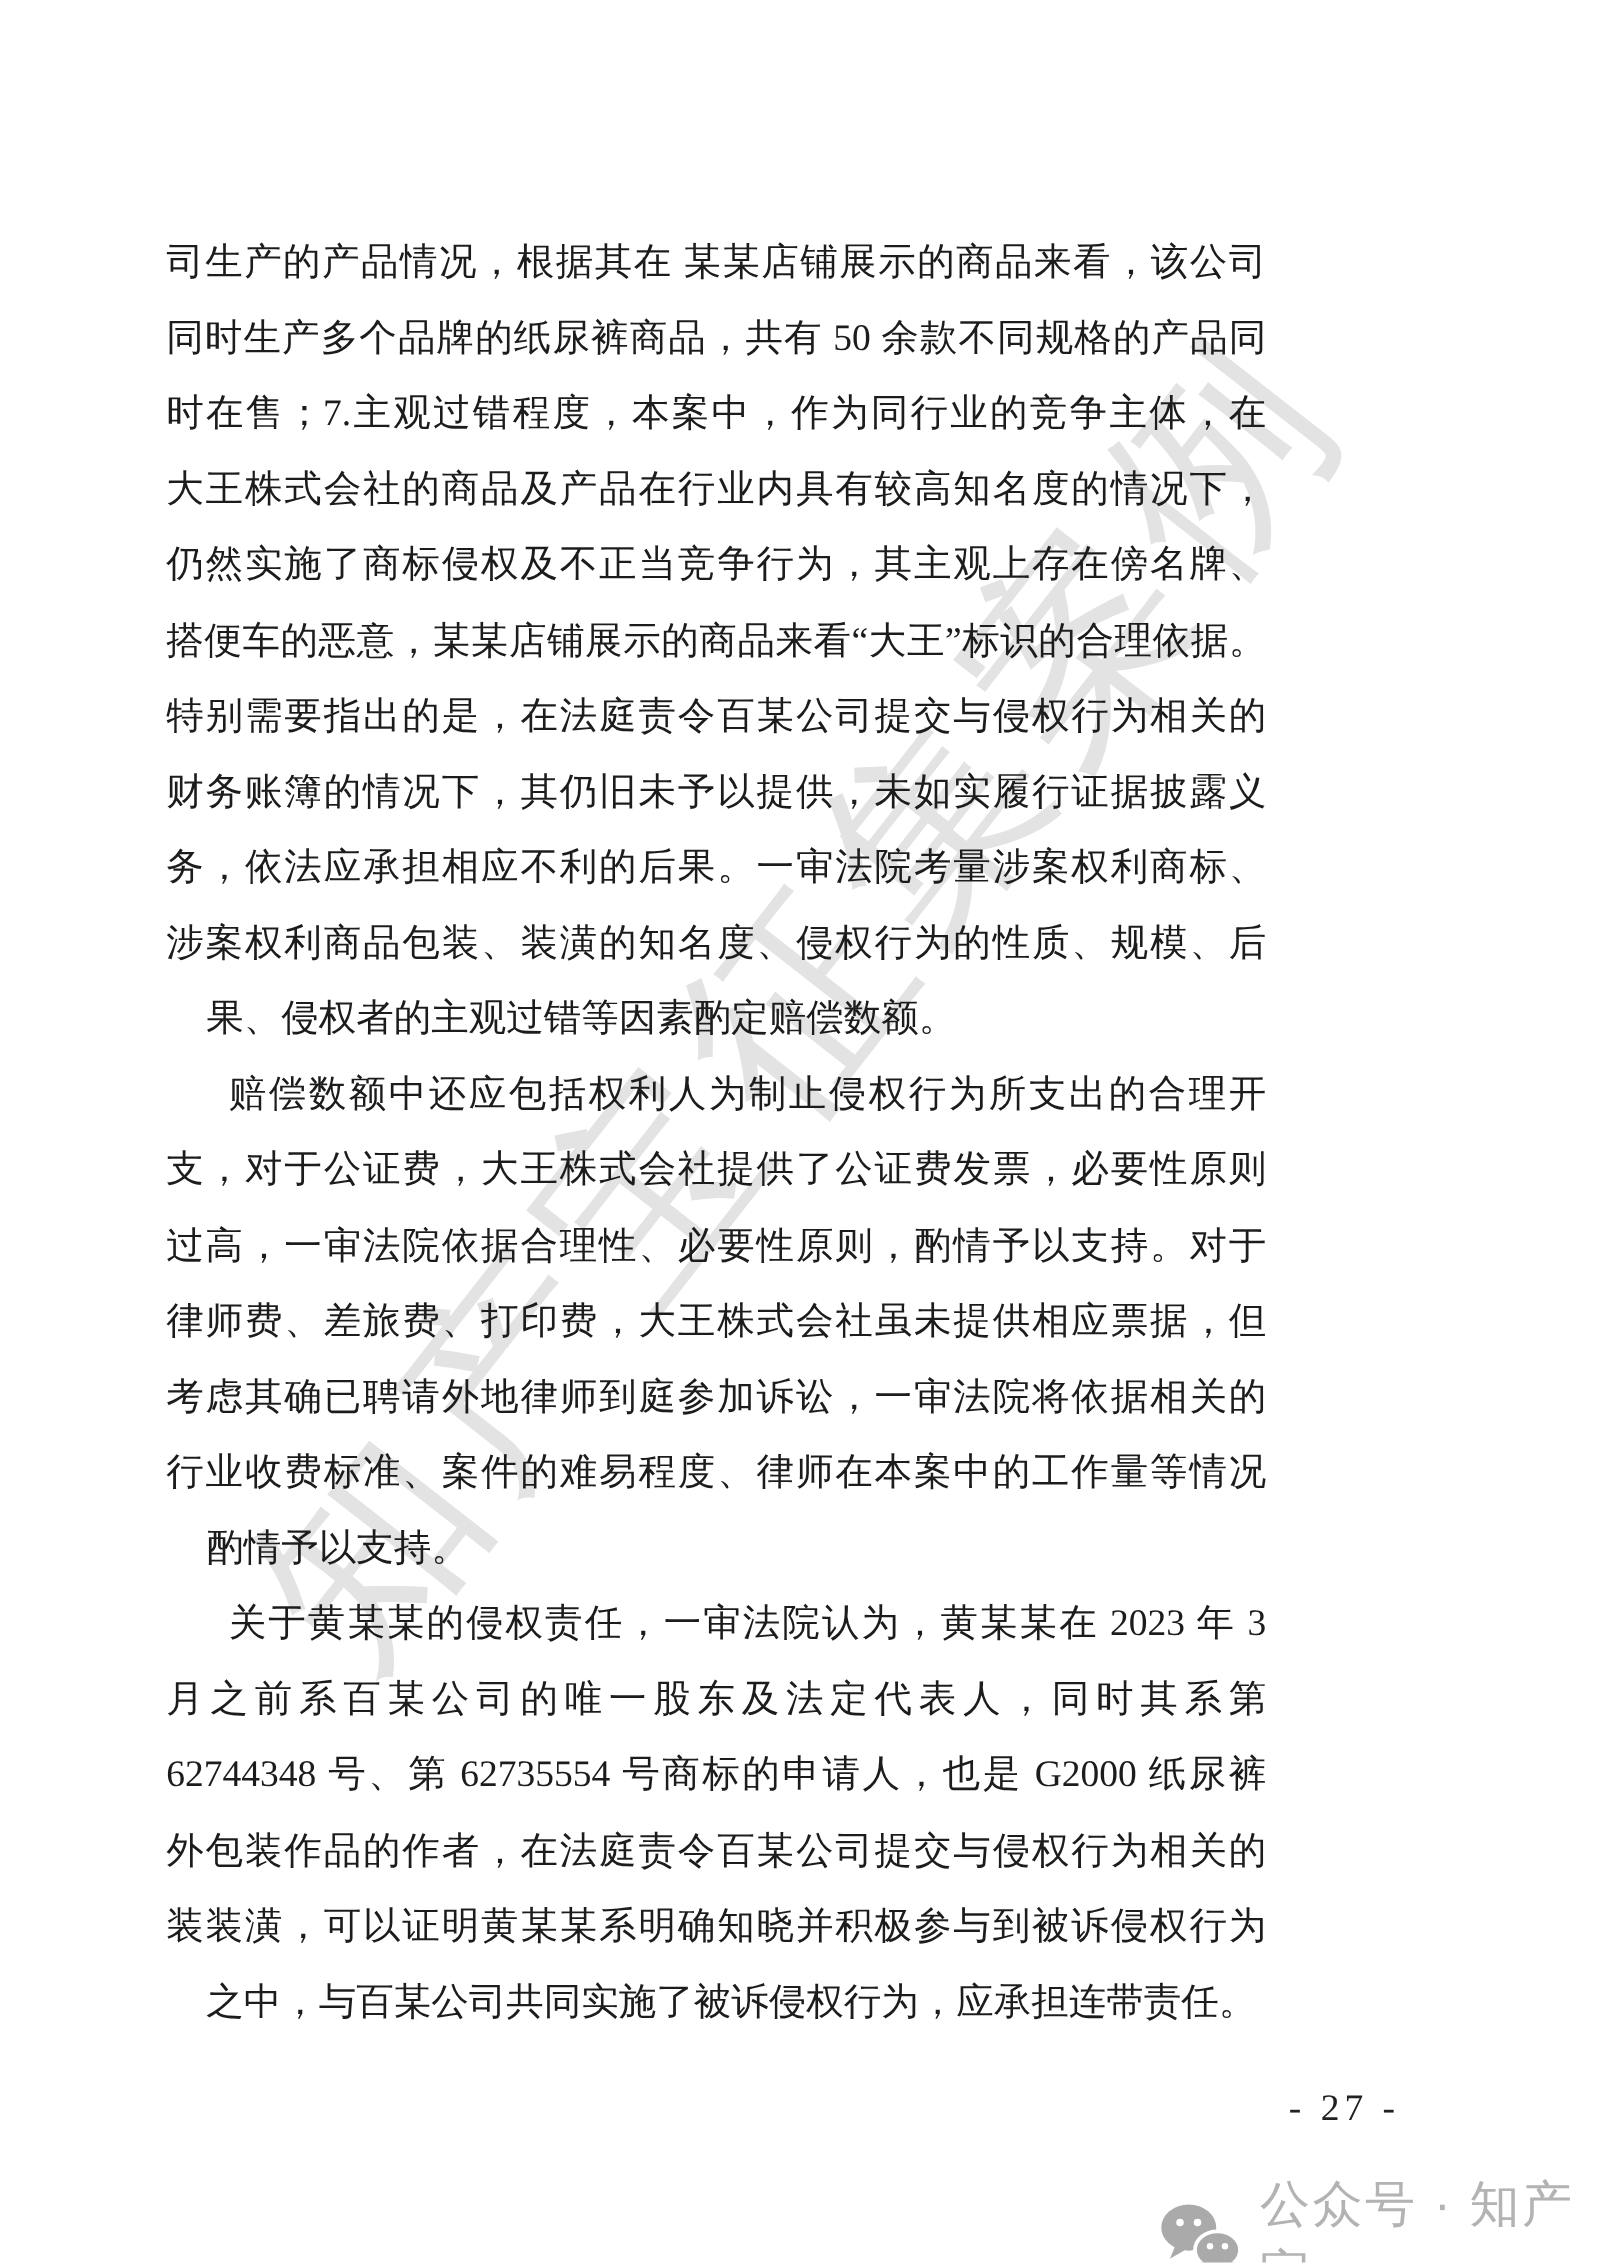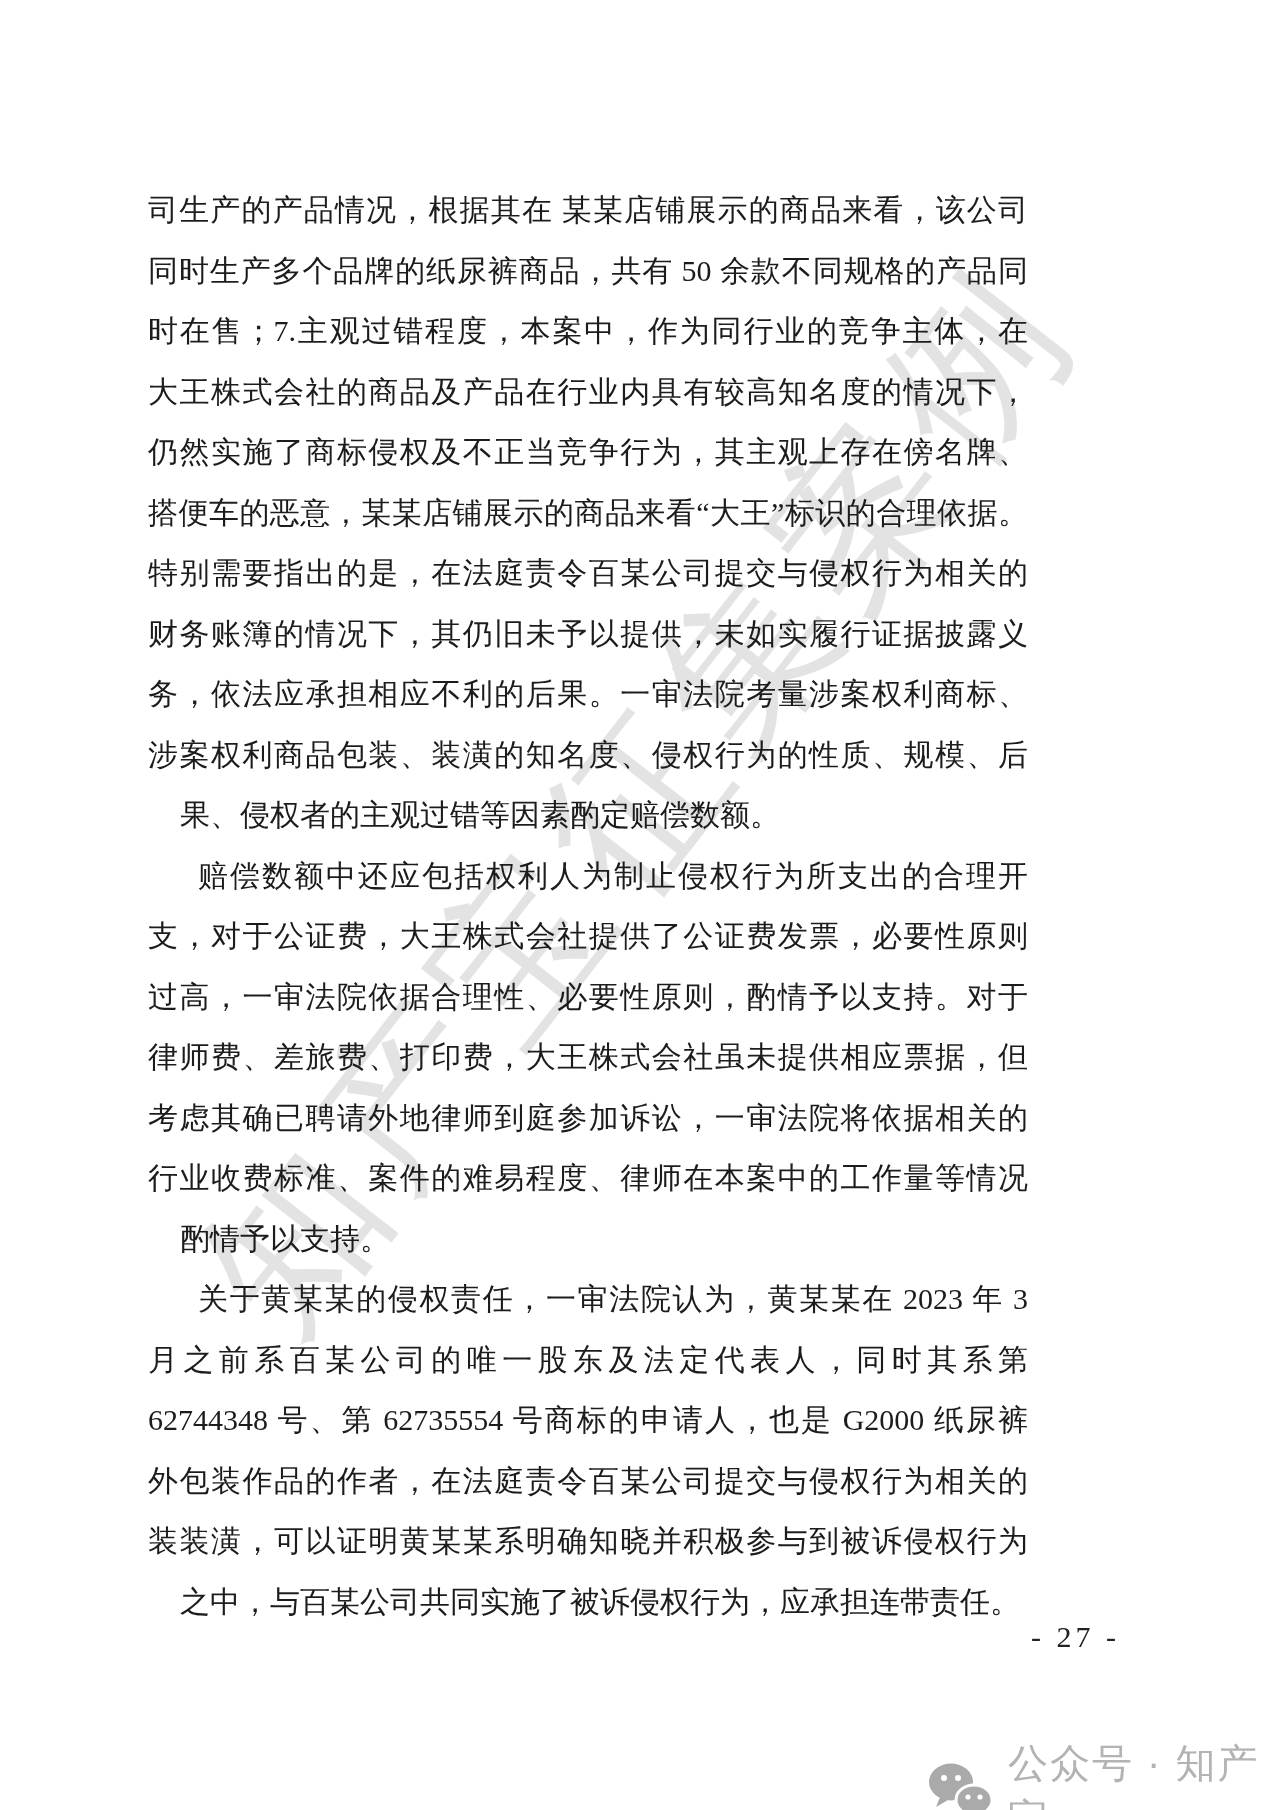--- a/index.html
+++ b/index.html
@@ -13,34 +13,34 @@
   .watermark{
     position:absolute;left:640px;top:800px;
     transform:translate(-50%,-50%) rotate(-52deg);
     transform-origin:center center;
     font-size:170px;letter-spacing:14px;white-space:nowrap;
     color:#e3e3e3;z-index:0;user-select:none;
     font-family:"Liberation Serif","DejaVu Serif",serif;
   }
   
   .doc{
-    position:absolute;left:148px;top:180px;width:880px;z-index:1;
+    position:absolute;left:133px;top:180px;width:880px;z-index:1;
     color:#1c1c1c;
   }
   .line{
     height:60.5px;line-height:60.5px;font-size:30px;
     text-align:justify;text-align-last:justify;
     text-justify:inter-character;
     white-space:nowrap;
   }
   .line.pend{text-align-last:left;margin-left:32px;}
   .line.indent{text-indent:50px;}
   
   .pagenum{
-    position:absolute;left:900px;top:1620px;width:220px;z-index:1;
+    position:absolute;left:900px;top:1670px;width:220px;z-index:1;
     text-align:right;font-size:30px;letter-spacing:4px;color:#222;
     font-family:"Liberation Serif","DejaVu Serif",serif;
   }
   
   .footer{
     position:absolute;left:928px;top:1736px;z-index:1;
     display:flex;align-items:center;gap:14px;
     color:#b3b3b3;font-size:40px;letter-spacing:2px;
     font-family:"Liberation Sans","DejaVu Sans",sans-serif;
   }

